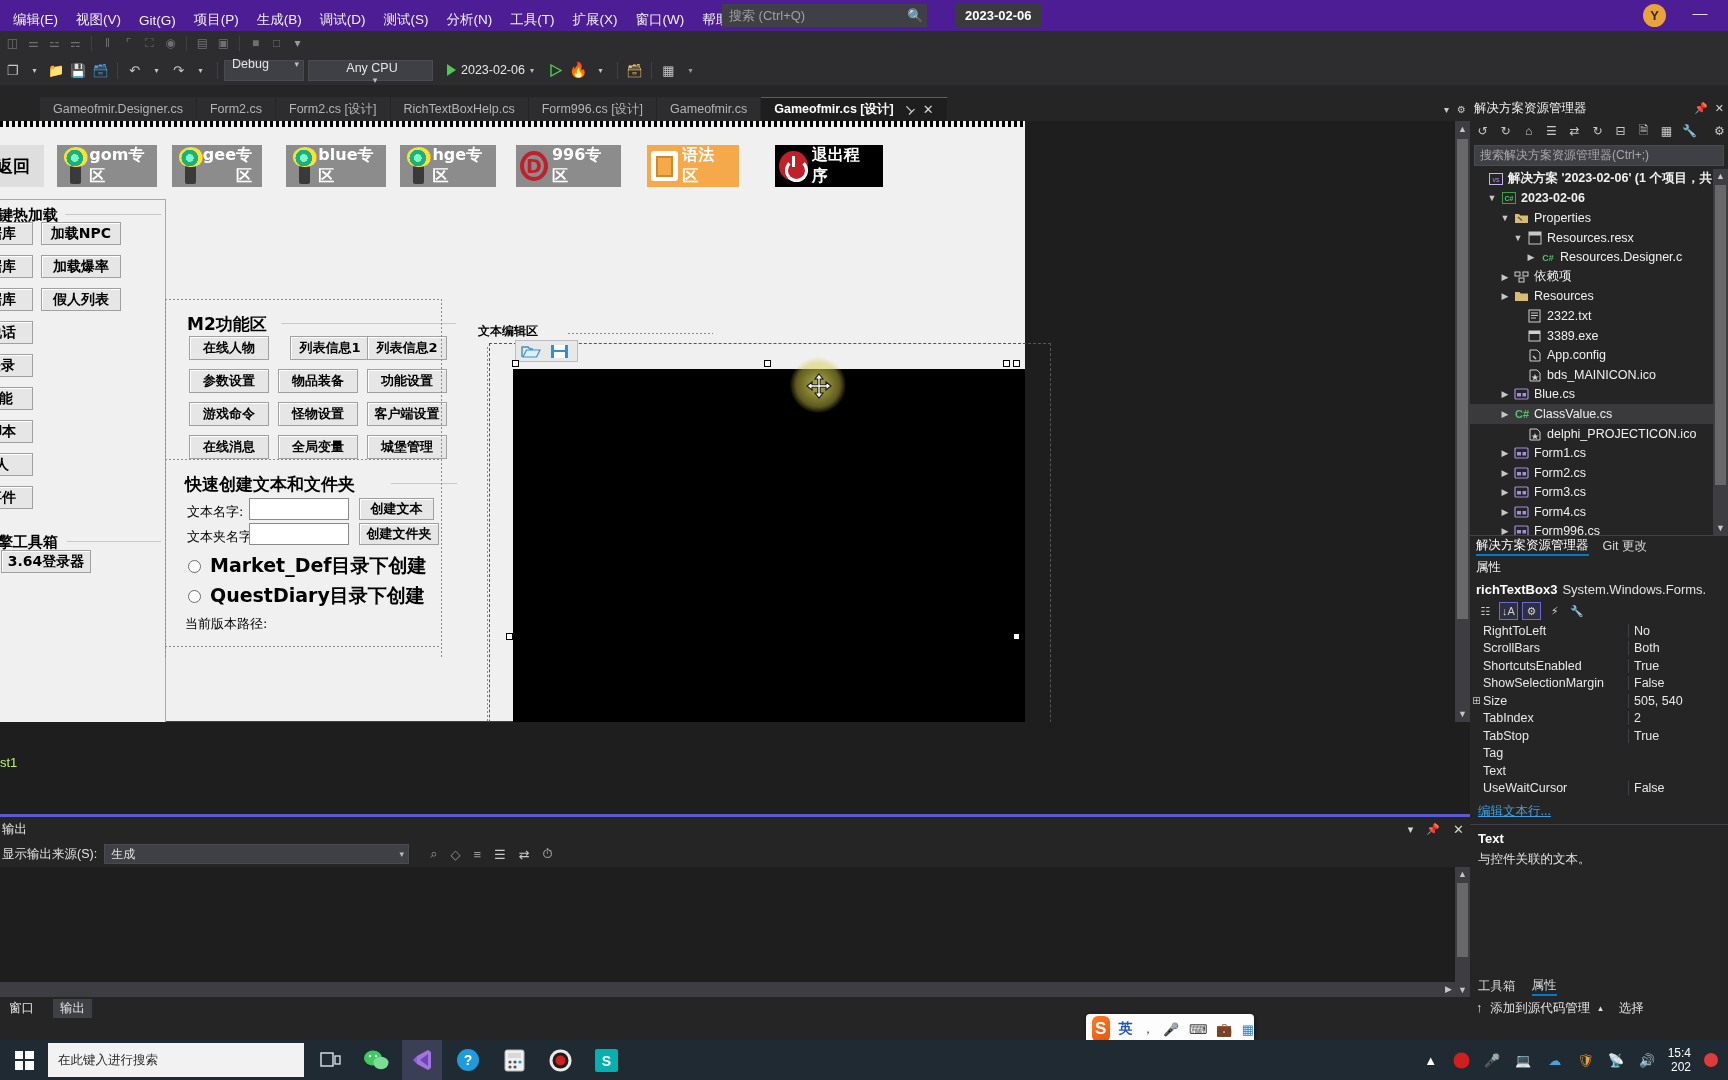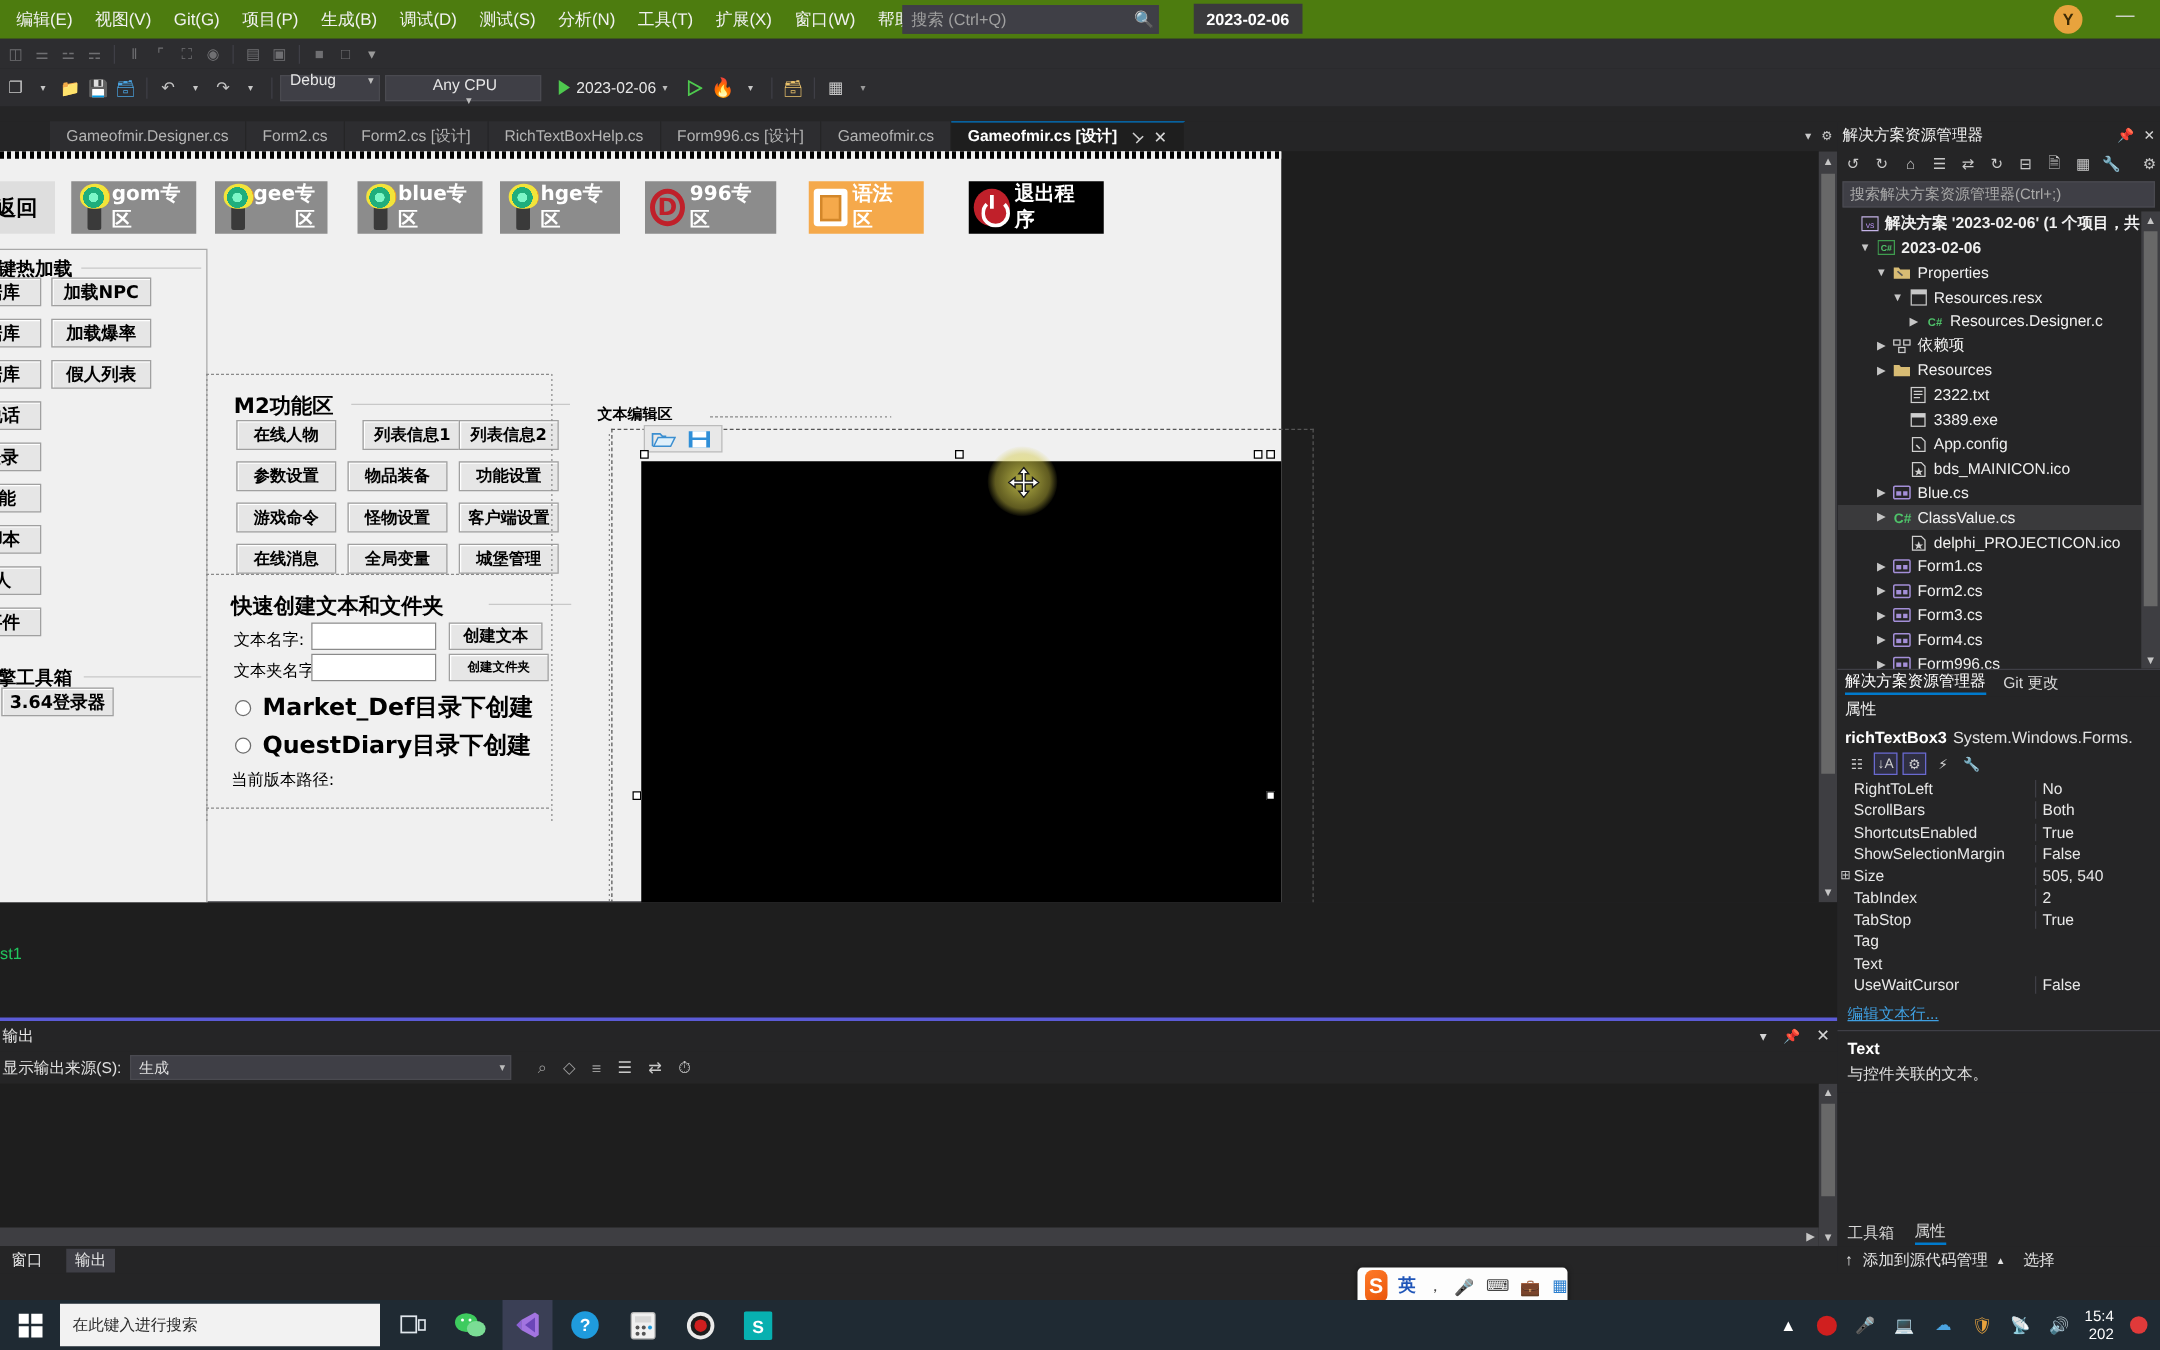--- a/index.html
+++ b/index.html
@@ -6,21 +6,21 @@
   html,body { width:1728px; height:1080px; overflow:hidden; }
   body {
     font-family: "Liberation Sans", "DejaVu Sans", sans-serif;
     background:#1e1e1e; color:#f1f1f1; font-size:13px;
     -webkit-font-smoothing: antialiased;
   }
   .vs { position:absolute; inset:0; background:#252526; }
 
   
   .menubar { position:absolute; left:0; top:0; width:1728px; height:31px;
-             background:#4d7c0f; display:flex; align-items:center; }
+             background:#4c1d95; display:flex; align-items:flex-end; }
   .menubar .mi { padding:2px 9px; font-size:13.5px; color:#f1f1f1; white-space:nowrap; }
   .search-wrap { position:absolute; left:722px; top:4px; width:205px; height:23px;
                  background:#3f3f46; border:1px solid #3f3f46; display:flex; align-items:center; }
   .search-wrap input { flex:1; background:transparent; border:0; outline:none;
                        color:#cfcfcf; font-size:13px; padding-left:6px;
                        font-family:"Liberation Sans",sans-serif; }
   .search-wrap input::placeholder{ color:#a0a0a0; }
   .search-ico { width:22px; text-align:center; color:#e8e8e8; font-size:13px; }
   .soln-chip { position:absolute; left:955px; top:3px; height:24px; padding:0 10px;
                background:#3a3a3c; color:#ffffff; font-weight:bold; font-size:13px;
@@ -132,21 +132,21 @@
                  background:radial-gradient(circle,rgba(230,225,90,.78) 0%,rgba(210,200,70,.45) 55%,rgba(200,190,60,0) 72%); z-index:20;}
   .cursor-move { position:absolute; left:806px; top:252px; width:26px;height:26px; z-index:21;}
 
   
   .dsb-v { position:absolute; right:0; top:0; width:15px; height:601px; background:#3e3e42;}
   .dsb-v .thumb{ position:absolute; left:2px; top:18px; width:11px; height:480px; background:#686868;}
   .dsb-arrow{ color:#c6c6c6; font-size:9px; text-align:center; }
 
   
   .docoutline { position:absolute; left:0; top:722px; width:1470px; height:96px; background:#1e1e1e;}
-  .docoutline .lbl{ position:absolute; left:0px; top:33px; color:#22c55e; font-size:13px;}
+  .docoutline .lbl{ position:absolute; left:0px; top:33px; color:#bef264; font-size:13px;}
   .splitter { position:absolute; left:0; top:814px; width:1470px; height:3px; background:#5b5bd6;}
   .outpanel { position:absolute; left:0; top:817px; width:1470px; height:180px; background:#252526;}
   .outhdr { position:absolute; left:0; top:0; width:1470px; height:24px; background:#252526;
             display:flex; align-items:center;}
   .outhdr .ttl{ color:#e6e6e6; font-size:12.5px; padding-left:2px;}
   .outhdr .r { position:absolute; right:6px; display:flex; gap:13px; align-items:center; color:#d5d5d5; font-size:11px;}
   .outtoolbar{ position:absolute; left:0; top:24px; width:1470px; height:26px; background:#252526;
                display:flex; align-items:center; gap:3px;}
   .outcombo{ height:20px; width:305px; background:#3f3f46; border:1px solid #4a4a50;color:#e0e0e0;
              font-size:12px; display:flex;align-items:center;padding:0 4px 0 6px;}
@@ -453,21 +453,21 @@
 
         <div class="gb-title" style="left:4px; top:160px; font-size:17px;">快速创建文本和文件夹</div>
         <div class="gb-line" style="left:210px; top:170px; width:66px;"></div>
 
         <div class="txtlabel" style="left:6px; top:190px;">文本名字:</div>
         <input class="tinput" style="left: 68px; top: 185px; width: 100px;" value="">
         <div class="wbtn" style="left:178px; top:185px; width:75px; height:22px; font-size:13px;">创建文本</div>
 
         <div class="txtlabel" style="left:6px; top:215px;">文本夹名字:</div>
         <input class="tinput" style="left: 68px; top: 210px; width: 100px;" value="">
-        <div class="wbtn" style="left:178px; top:210px; width:80px; height:22px; font-size:10px;">创建文件夹</div>
+        <div class="wbtn" style="left:178px; top:210px; width:80px; height:22px; font-size:13px;">创建文件夹</div>
 
         <div class="radio" style="left:7px; top:240px;">
           <span class="rc"></span>
           <span class="rl">Market_Def目录下创建</span>
         </div>
         <div class="radio" style="left:7px; top:270px;">
           <span class="rc"></span>
           <span class="rl">QuestDiary目录下创建</span>
         </div>
         <div class="txtlabel" style="left:4px; top:302px;">当前版本路径:</div>

